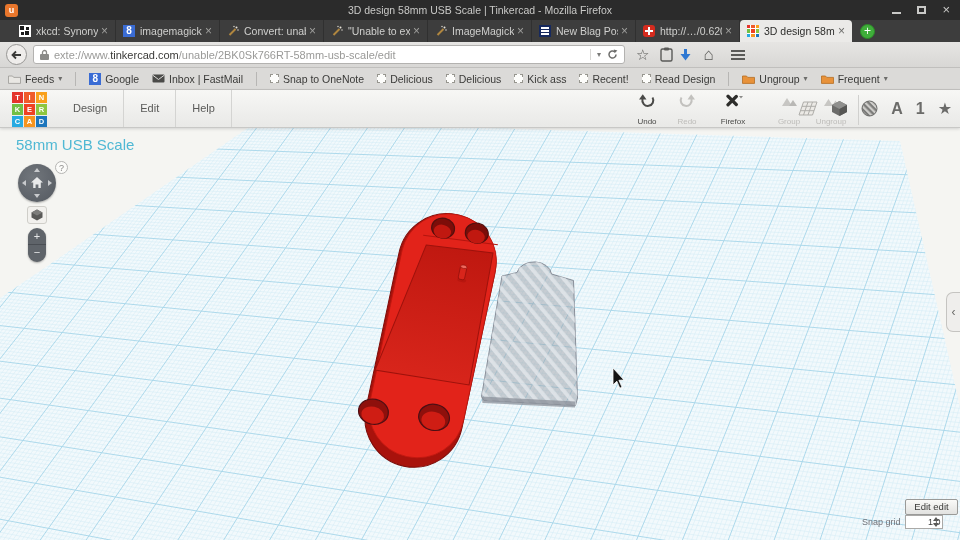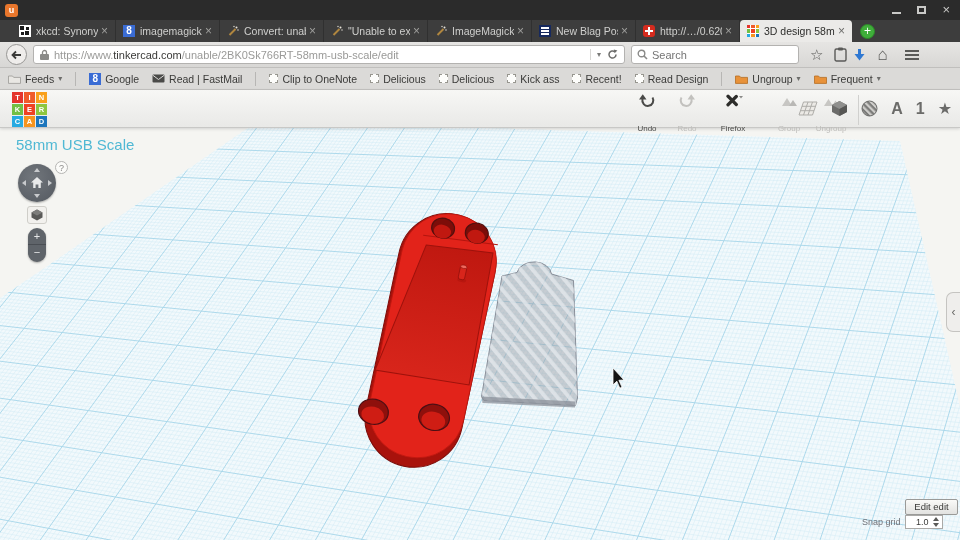--- a/index.html
+++ b/index.html
@@ -53,21 +53,21 @@
   .ph-fav { width:9px; height:9px; border:1px dashed #97968f; background:#fdfdfb; }
 
   
   .tctoolbar { height:38px; background:linear-gradient(#f7f7f5,#e9e9e7); border-bottom:1px solid #c8c8c6; position:relative; display:flex; box-shadow:0 1px 3px rgba(0,0,0,.15); z-index:5; }
   .tc-logo { display:grid; grid-template-columns:repeat(3,11px); grid-template-rows:repeat(3,11px); gap:1px; margin:2px 0 0 12px; }
   .tc-logo span { color:#fff; font-size:7.5px; font-weight:bold; text-align:center; line-height:11px; }
   .tc-menu { display:flex; margin-left:10px; }
   .tc-menu-item { padding:0 16px; line-height:37px; font-size:11px; color:#5a5a58; border-right:1px solid #d4d4d2; }
   .tc-actions { position:absolute; left:630px; top:3px; display:flex; align-items:flex-start; }
   .tc-act { display:flex; flex-direction:column; align-items:center; width:34px; }
-  .tc-act .lbl { font-size:8px; margin-top:16px; color:#4a4a48; }
+  .tc-act .lbl { font-size:8px; margin-top:9px; color:#4a4a48; }
   .tc-act.disabled .lbl { color:#bdbcb9; }
   .tc-sep { width:1px; height:30px; background:#d0d0ce; margin:2px 8px 0 10px; }
   .tc-shapes { position:absolute; right:8px; top:0; height:37px; display:flex; align-items:center; gap:13px; }
   .glyph-tool { font-size:16px; font-weight:bold; color:#6b6b69; }
 
   
   .viewport { position:relative; height:412px; background:#f5f5f2; overflow:hidden; }
   .viewport svg.canvas { position:absolute; left:0; top:0; }
   .gminor { stroke:#d5ecf5; stroke-width:.55; fill:none; }
   .gmajor { stroke:#a9d7ea; stroke-width:.95; fill:none; }
@@ -80,31 +80,32 @@
   .tri-left { left:4px; top:16px; border-top:3px solid transparent; border-bottom:3px solid transparent; border-right:4px solid #c8cacd; }
   .tri-right { right:4px; top:16px; border-top:3px solid transparent; border-bottom:3px solid transparent; border-left:4px solid #c8cacd; }
   .nav-home { position:absolute; left:13px; top:13px; }
   .cube-btn { position:absolute; left:27px; top:78px; width:20px; height:18px; background:#f2f1ee; border:1px solid #cfcec9; border-radius:3px; display:flex; align-items:center; justify-content:center; }
   .zoom-pill { position:absolute; left:28px; top:100px; width:18px; height:34px; background:#5f646a; border-radius:9px; color:#e8e9ea; text-align:center; font-size:11px; box-shadow:0 1px 2px rgba(0,0,0,.3); }
   .zoom-pill .zi { height:17px; line-height:17px; border-bottom:1px solid #4a4e54; }
   .zoom-pill .zo { height:16px; line-height:15px; }
   .panel-tab { position:absolute; right:0; top:164px; width:14px; height:40px; background:#efeeec; border:1px solid #c5c4c1; border-right:none; border-radius:7px 0 0 7px; color:#6a6a68; font-size:12px; text-align:center; line-height:38px; }
   .editgrid-btn { position:absolute; left:905px; top:371px; width:53px; height:16px; background:linear-gradient(#fafaf8,#e2e2e0); border:1px solid #9a9a98; border-radius:2px; font-size:9.5px; color:#3a3a38; text-align:center; line-height:14px; }
   .snap-label { position:absolute; left:862px; top:389px; font-size:9px; color:#6f7076; }
-  .snap-spin { position:absolute; left:905px; top:387px; width:38px; height:14px; background:#fff; border:1px solid #aaa9a7; font-size:9px; color:#3a3a38; line-height:12px; padding-left:10px; }
+  .snap-spin { position:absolute; left:905px; top:387px; width:38px; height:14px; background:#fff; border:1px solid #aaa9a7; font-size:9px; color:#3a3a38; line-height:12px; padding-left:22px; }
   .snap-spin .arrows { position:absolute; right:3px; top:1px; display:flex; flex-direction:column; gap:2px; }
   .snap-spin .arrows i { width:0; height:0; border-left:3px solid transparent; border-right:3px solid transparent; }
   .arr-up { border-bottom:4px solid #5a5a58; }
   .arr-dn { border-top:4px solid #5a5a58; }
 </style>
 </head>
 <body>
 
 <div class="titlebar">
   <div class="app-icon">u</div>
+  <div class="win-title">3D design 58mm USB Scale | Tinkercad - Mozilla Firefox</div>
   <div class="win-controls">
     <div class="wc-min"></div>
     <div class="wc-max"></div>
     <div class="wc-close">×</div>
   </div>
 </div>
 
 <div class="tabbar">
   <div class="tab">
     <span class="favicon fav-xkcd">
@@ -190,35 +191,28 @@
   <div class="back-btn">
     <svg width="12" height="10">
         <path d="M10 5 H2 M5 1.5 L1.5 5 L5 8.5" stroke="#3a3a38" stroke-width="1.8" fill="none"></path>
       </svg>
   </div>
   <div class="urlbar">
     <svg width="9" height="11">
         <rect y="5" width="9" height="6" rx="1" fill="#8a8a88"></rect>
         <path d="M2.5 5.5 V3.5 a2 2 0 0 1 4 0 V5.5" stroke="#8a8a88" fill="none" stroke-width="1.3"></path>
       </svg>
-    <span class="url-text"><span class="url-gray">https://www.</span><span class="url-dom">tinkercad.com</span><span class="url-gray">/unable/2BK0Sk766RT-58mm-usb-scale/edit</span></span>
+    <span class="url-text"><span class="url-gray">exte://www.</span><span class="url-dom">tinkercad.com</span><span class="url-gray">/unable/2BK0Sk766RT-58mm-usb-scale/edit</span></span>
     <span class="url-right">
       <span style="font-size:8px">▾</span>
       <svg width="11" height="11">
           <path d="M9 5.5 a3.5 3.5 0 1 1 -1.2 -2.6" stroke="#6d6d6b" stroke-width="1.5" fill="none"></path>
           <polygon points="6.8,0.4 10.4,1.6 7.6,4.2" fill="#6d6d6b"></polygon>
         </svg>
     </span>
-  </div>
-  <div class="searchbox">
-    <svg width="11" height="11">
-        <circle cx="4.5" cy="4.5" r="3.3" stroke="#8a8a88" fill="none" stroke-width="1.4"></circle>
-        <line x1="7" y1="7" x2="10" y2="10" stroke="#8a8a88" stroke-width="1.6"></line>
-      </svg>
-    <input placeholder="Search" style="">
   </div>
   <span class="nav-ic">☆</span>
   <svg width="13" height="15">
       <rect x="1" y="2" width="11" height="12" rx="1.5" fill="none" stroke="#5a5a58" stroke-width="1.4"></rect>
       <rect x="4" y="0.5" width="5" height="3" rx="1" fill="#5a5a58"></rect>
     </svg>
   <svg width="13" height="14">
       <rect x="5" y="1" width="3" height="6" fill="#2f78d2"></rect>
       <polygon points="1.5,6 11.5,6 6.5,12.5" fill="#2f78d2"></polygon>
     </svg>
@@ -241,26 +235,26 @@
   <span class="bm-sep"></span>
   <span class="bm">
     <span class="favicon fav-google">8</span>
     <span>Google</span>
   </span>
   <span class="bm">
     <svg width="13" height="9">
         <rect x=".5" y=".5" width="12" height="8" rx="1" fill="#4a4a48"></rect>
         <path d="M.5 1 L6.5 5.5 L12.5 1" stroke="#dbdad8" fill="none" stroke-width="1"></path>
       </svg>
-    <span>Read | FastMail</span>
+    <span>Inbox | FastMail</span>
   </span>
   <span class="bm-sep"></span>
   <span class="bm">
       <span class="ph-fav"></span>
-      <span>Clip to OneNote</span>
+      <span>Snap to OneNote</span>
     </span>
   <span class="bm">
       <span class="ph-fav"></span>
       <span>Delicious</span>
     </span>
   <span class="bm">
       <span class="ph-fav"></span>
       <span>Delicious</span>
     </span>
   <span class="bm">
@@ -296,20 +290,25 @@
   <div class="tc-logo">
     <span style="background: rgb(228, 52, 43);">T</span>
       <span style="background: rgb(240, 90, 40);">I</span>
       <span style="background: rgb(249, 160, 27);">N</span>
     <span style="background: rgb(114, 191, 68);">K</span>
       <span style="background: rgb(239, 65, 35);">E</span>
       <span style="background: rgb(141, 198, 63);">R</span>
     <span style="background: rgb(39, 170, 225);">C</span>
       <span style="background: rgb(247, 148, 30);">A</span>
       <span style="background: rgb(28, 117, 188);">D</span>
+  </div>
+  <div class="tc-menu">
+    <div class="tc-menu-item">Design</div>
+    <div class="tc-menu-item">Edit</div>
+    <div class="tc-menu-item">Help</div>
   </div>
   <div class="tc-actions">
     <div class="tc-act">
       <svg width="18" height="15">
           <path d="M4.5 6 A5.5 5.5 0 1 0 14.5 4.5" fill="none" stroke="#4a4a48" stroke-width="2"></path>
           <polygon points="1,6.5 8.5,6.5 4.8,1.2" fill="#4a4a48"></polygon>
         </svg>
       <span class="lbl">Undo</span>
     </div>
     <div class="tc-act disabled" style="margin-left:6px">

